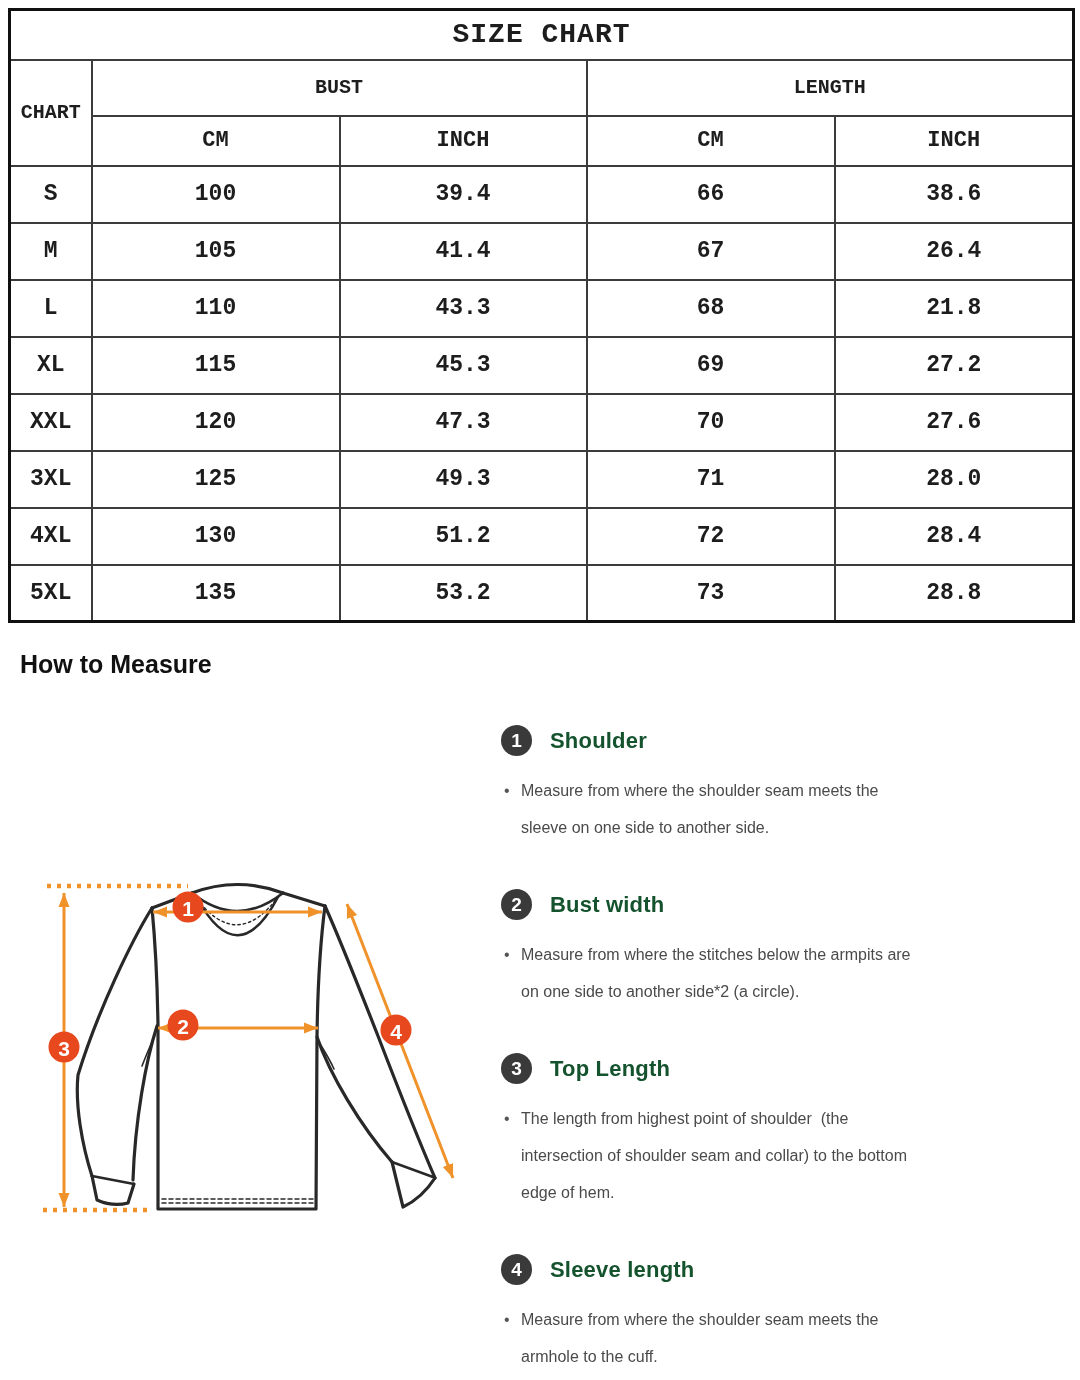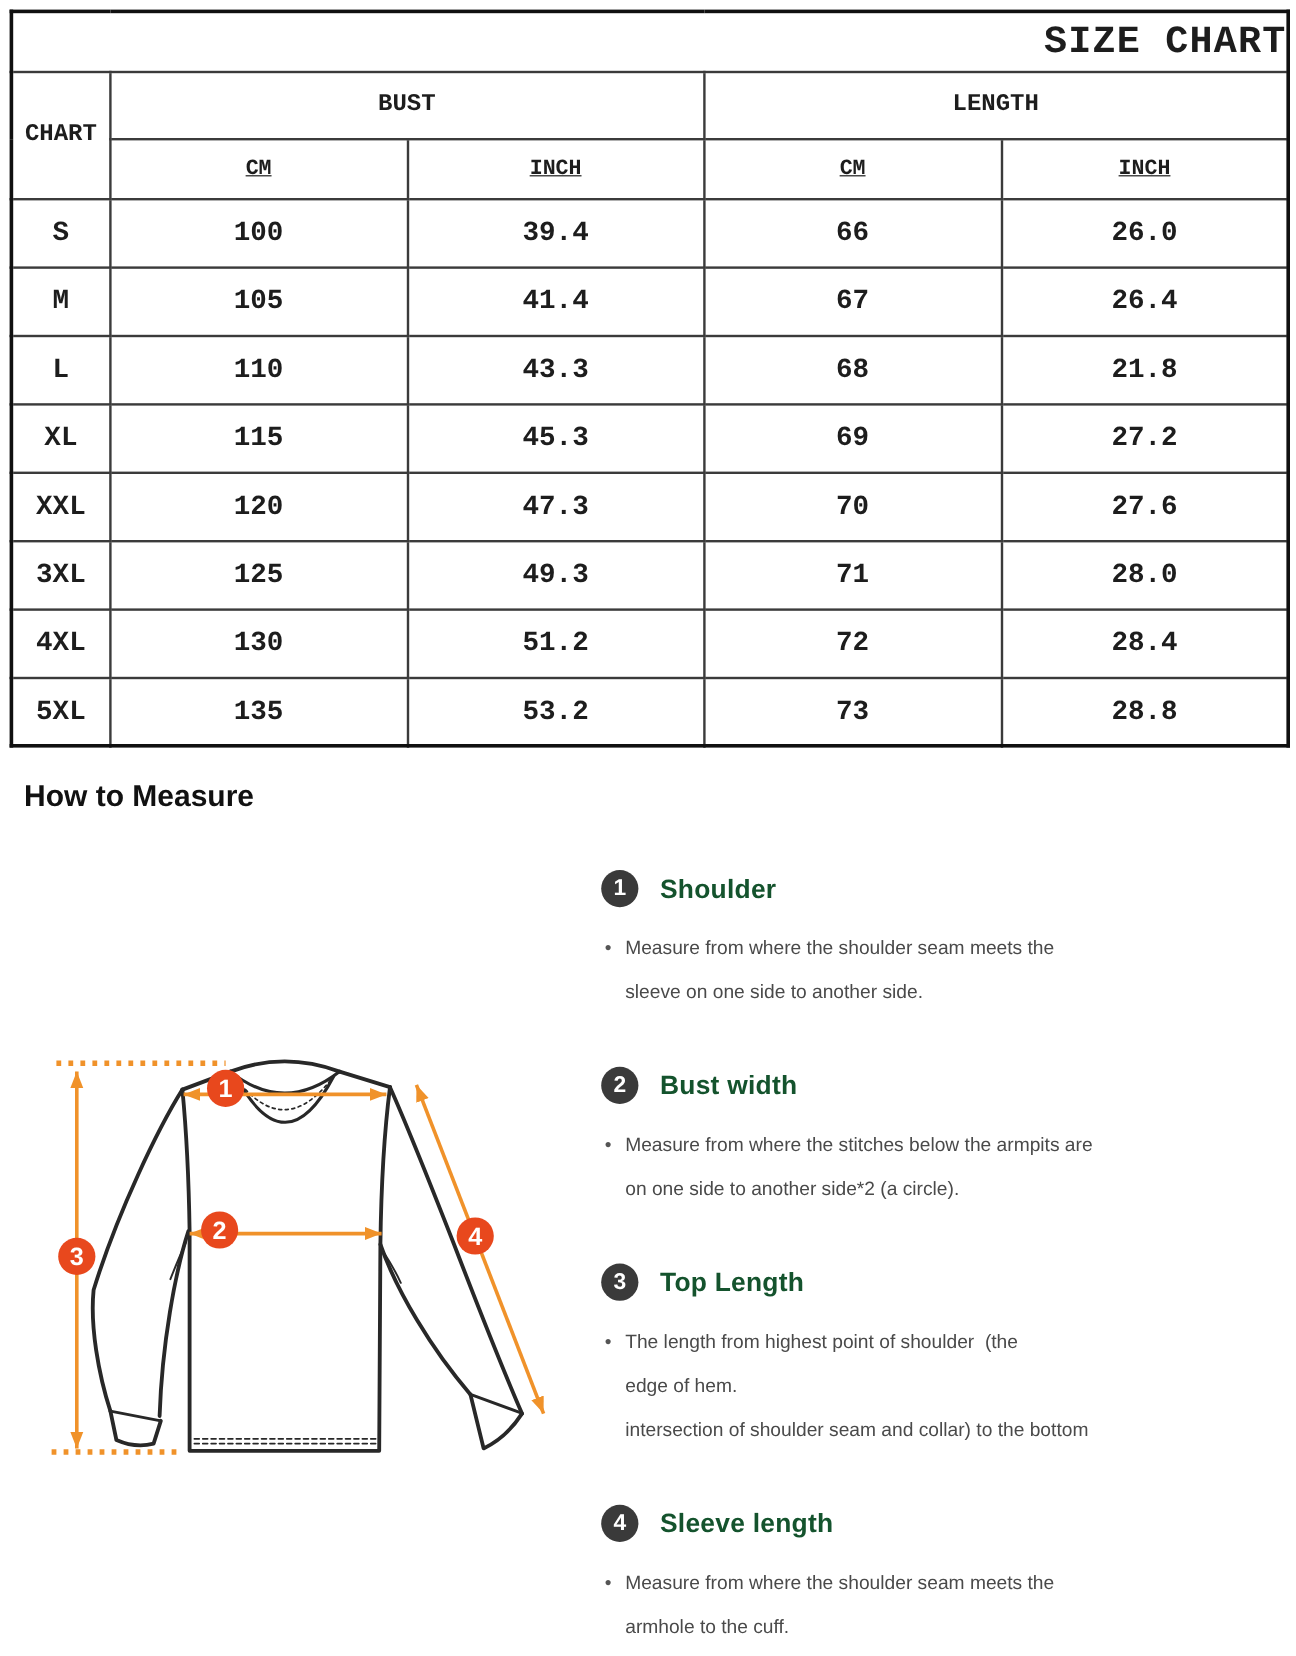--- a/index.html
+++ b/index.html
@@ -12,23 +12,23 @@
   
   table.size-chart {
     position:absolute; left:8px; top:8px; width:1064px;
     border-collapse:collapse; table-layout:fixed; background:#fff;
     font-family:"Liberation Mono", monospace; font-weight:bold; color:#1d1d1d;
     border:3px solid #101010;
   }
   .size-chart th, .size-chart td {
     border:2px solid #3b3b3b; text-align:center; vertical-align:middle; padding:0;
   }
-  .size-chart tr.title-row th { font-size:32px; height:50px; letter-spacing:1px;text-align:right; }
+  .size-chart tr.title-row th { font-size:28px; height:50px; letter-spacing:1px; }
   .size-chart tr.group-row th { font-size:20px; height:56px; }
-  .size-chart tr.unit-row  th { font-size:18px; height:50px;text-decoration:underline; }
+  .size-chart tr.unit-row  th { font-size:22px; height:50px; }
   .size-chart tbody th, .size-chart tbody td { font-size:23px; height:57px; font-weight:bold; }
 
   
   .htm-heading {
     position:absolute; left:20px; top:650px;
     font-size:25px; font-weight:bold; color:#111111;
   }
 
   .measure-col { position:absolute; left:501px; top:725px; width:575px; }
   .measure-item { margin-bottom:43px; }
@@ -84,21 +84,21 @@
       <th>CM</th>
       <th>INCH</th>
     </tr>
   </thead>
   <tbody>
       <tr>
         <th>S</th>
         <td>100</td>
         <td>39.4</td>
         <td>66</td>
-        <td>26.0</td>
+        <td>38.6</td>
       </tr>
       <tr>
         <th>M</th>
         <td>105</td>
         <td>41.4</td>
         <td>67</td>
         <td>26.4</td>
       </tr>
       <tr>
         <th>L</th>
@@ -170,22 +170,22 @@
       </div>
   </div>
 
   <div class="measure-item">
     <div class="item-head">
       <span class="badge">3</span>
       <span class="item-title">Top Length</span>
     </div>
     <div class="item-lines">
         <div class="m-line first">The length from highest point of shoulder  (the</div>
+        <div class="m-line">intersection of shoulder seam and collar) to the bottom</div>
         <div class="m-line">edge of hem.</div>
-        <div class="m-line">intersection of shoulder seam and collar) to the bottom</div>
       </div>
   </div>
 
   <div class="measure-item">
     <div class="item-head">
       <span class="badge">4</span>
       <span class="item-title">Sleeve length</span>
     </div>
     <div class="item-lines">
         <div class="m-line first">Measure from where the shoulder seam meets the</div>

